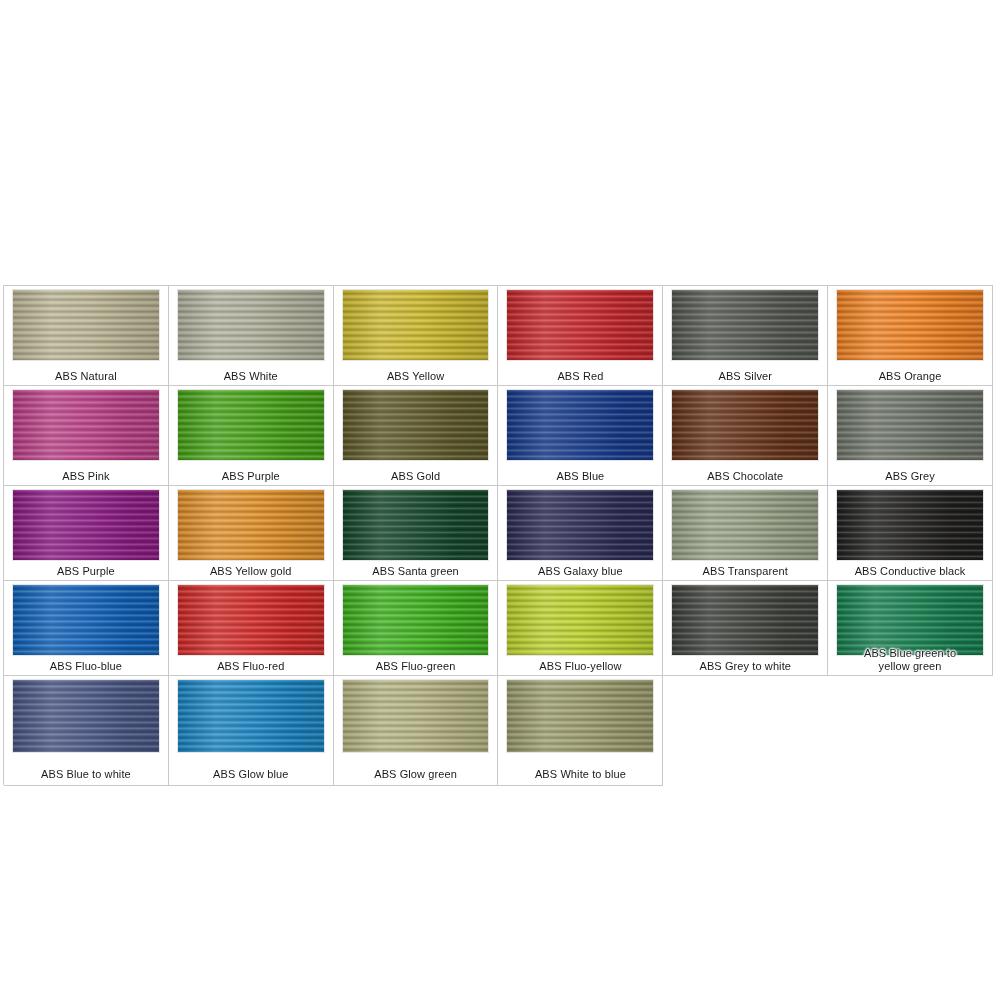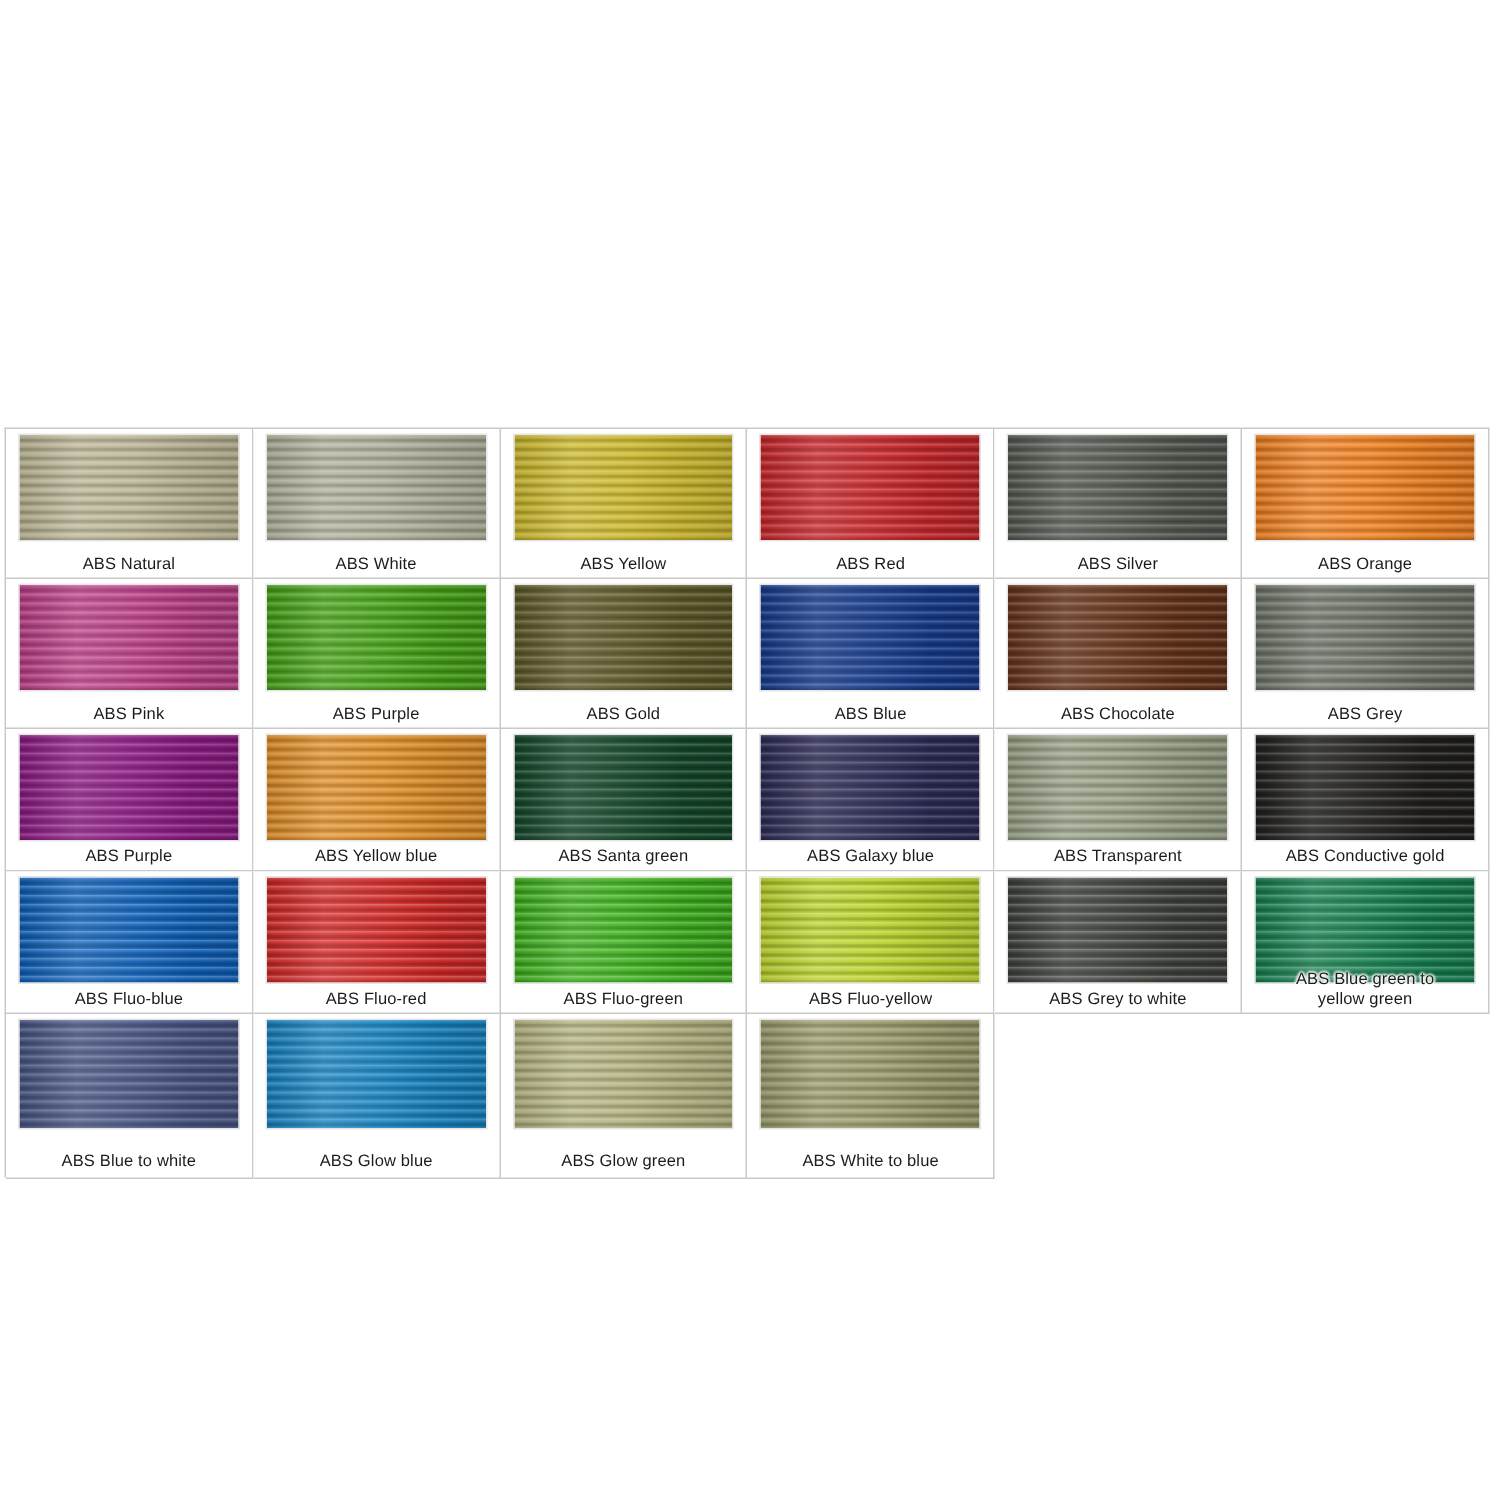--- a/index.html
+++ b/index.html
@@ -229,21 +229,21 @@
           <div class="swatch-sheen"></div>
         </div>
         <div class="swatch-label">ABS Purple</div>
       </div>
       <div class="swatch-cell">
         <div class="swatch-img">
           <div class="swatch-fill" style="background: rgb(224, 144, 42);"></div>
           <div class="swatch-ribs"></div>
           <div class="swatch-sheen"></div>
         </div>
-        <div class="swatch-label">ABS Yellow blue</div>
+        <div class="swatch-label">ABS Yellow gold</div>
       </div>
       <div class="swatch-cell">
         <div class="swatch-img">
           <div class="swatch-fill" style="background: rgb(21, 71, 42);"></div>
           <div class="swatch-ribs"></div>
           <div class="swatch-sheen"></div>
         </div>
         <div class="swatch-label">ABS Santa green</div>
       </div>
       <div class="swatch-cell">
@@ -261,21 +261,21 @@
           <div class="swatch-sheen"></div>
         </div>
         <div class="swatch-label">ABS Transparent</div>
       </div>
       <div class="swatch-cell">
         <div class="swatch-img">
           <div class="swatch-fill" style="background: rgb(32, 31, 30);"></div>
           <div class="swatch-ribs"></div>
           <div class="swatch-sheen"></div>
         </div>
-        <div class="swatch-label">ABS Conductive gold</div>
+        <div class="swatch-label">ABS Conductive black</div>
       </div>
       <div class="swatch-cell">
         <div class="swatch-img">
           <div class="swatch-fill" style="background: rgb(16, 98, 186);"></div>
           <div class="swatch-ribs"></div>
           <div class="swatch-sheen"></div>
         </div>
         <div class="swatch-label">ABS Fluo-blue</div>
       </div>
       <div class="swatch-cell">

